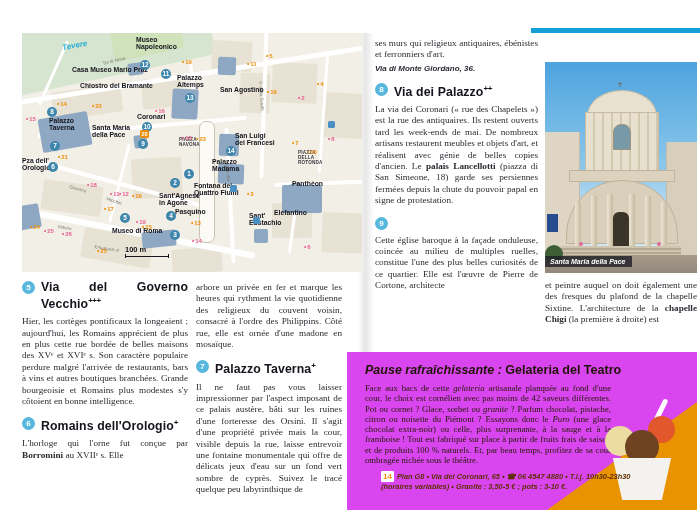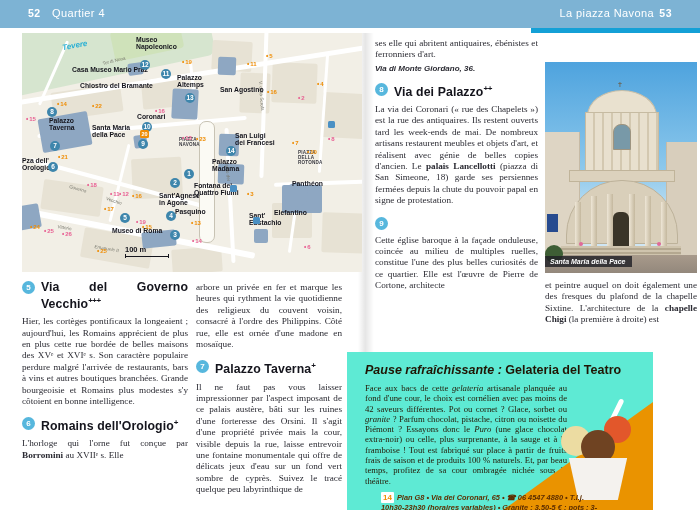--- a/index.html
+++ b/index.html
@@ -50,21 +50,21 @@
   .sec-title{font-weight:700;font-size:12.3px;line-height:14px;color:#14141c;letter-spacing:.1px;}
   .sec-title sup{font-size:8px;letter-spacing:-.5px;}
   .address{font:italic 700 8px "Liberation Sans",sans-serif;color:#2b2b33;margin:3px 0 0 0 !important;}
   
   #photo{position:absolute;left:545px;top:62px;width:152px;height:211px;overflow:hidden;
          background:linear-gradient(#4ea3de,#8ec9ec 52%,#cfe6f4 78%);}
   #photo .el{position:absolute;}
   .caption{position:absolute;left:0;bottom:6px;background:rgba(32,32,38,.82);color:#fff;
            font:italic 700 7px "Liberation Sans",sans-serif;padding:2px 7px 2px 5px;z-index:9;}
   
-  #pause{position:absolute;left:347px;top:352px;width:306px;height:158px;background:#5eead4;
+  #pause{position:absolute;left:347px;top:352px;width:350px;height:158px;background:#d946ef;
          overflow:hidden;z-index:10;}
   #pause .inner{position:relative;padding:11px 16px 0 18px;height:100%;box-sizing:border-box;}
   .pause-title{font-family:"Liberation Sans",sans-serif;font-size:12.5px;color:#201504;margin:0 0 6px 0;}
   .pause-title .it{font-style:italic;font-weight:700;}
   .pause-title .bd{font-weight:700;}
   .pause-body{font-size:8.7px;line-height:10.3px;text-align:justify;color:#241a06;
               padding-right:70px;margin:0;}
   .pause-info{font:italic 700 7.4px/9.6px "Liberation Sans",sans-serif;color:#5d2e00;
               margin:6px 0 0 16px;padding-right:34px;position:relative;z-index:4;}
   .info-badge{display:inline-block;background:#fff;color:#ef8d05;font:700 8px/9px "Liberation Sans",sans-serif;
@@ -72,26 +72,20 @@
   .shadow-tri{position:absolute;right:0;bottom:0;width:150px;height:108px;background:#ea9300;
               clip-path:polygon(100% 0,100% 100%,0 100%);z-index:1;}
   #icecream{position:absolute;right:18px;top:48px;width:76px;height:100px;z-index:3;}
   #icecream .el{position:absolute;}
 </style>
 </head>
 <body>
 
 <div id="page">
 
-  <div class="hdr">
-    <span class="hdr-num" style="left:28px">52</span>
-    <span class="hdr-title" style="left:52px">Quartier 4</span>
-    <span class="hdr-title" style="right:46px">La piazza Navona</span>
-    <span class="hdr-num" style="right:28px">53</span>
-  </div>
   <div class="hdr-strip"></div>
   <div class="gutter"></div>
 
   <div id="map">
 
     <div class="shape river" style="left:-25px;top:-18px;width:215px;height:62px;transform:rotate(-12deg)"></div>
     <div class="shape park" style="left:90px;top:-8px;width:70px;height:30px;transform:rotate(-12deg)"></div>
 
     <div class="shape blk" style="left:30px;top:55px;width:70px;height:28px;transform:rotate(-8deg)"></div>
     <div class="shape blk" style="left:120px;top:45px;width:40px;height:30px;transform:rotate(-5deg)"></div>
@@ -254,21 +248,21 @@
     <div class="sec">
       <div class="sec-head">
         <span class="sec-circle">7</span>
         <span class="sec-title"><span>Palazzo Taverna</span><sup>+</sup></span>
       </div>
       <p>Il ne faut pas vous laisser impressionner par l'aspect imposant de ce palais austère, bâti sur les ruines d'une forteresse des Orsini. Il s'agit d'une propriété privée mais la cour, visible depuis la rue, laisse entrevoir une fontaine monumentale qui offre de délicats jeux d'eau sur un fond vert sombre de cyprès. Suivez le tracé quelque peu labyrinthique de</p>
     </div>
   </div>
 
   <div class="col" style="left:375px;top:38px;width:163px">
-    <p>ses elle qui abritent antiquaires, ébénistes et ferronniers d'art.</p>
+    <p>ses murs qui religieux antiquaires, ébénistes et ferronniers d'art.</p>
     <p class="address">Via di Monte Giordano, 36.</p>
     <div class="sec">
       <div class="sec-head">
         <span class="sec-circle">8</span>
         <span class="sec-title"><span>Via dei Palazzo</span><sup>++</sup></span>
       </div>
       <p>La via dei Coronari (« rue des Chapelets ») est la rue des antiquaires. Ils restent ouverts tard les week-ends de mai. De nombreux artisans restaurent meubles et objets d'art, et réalisent avec génie de belles copies d'ancien. Le <b>palais Lancellotti</b> (piazza di San Simeone, 18) garde ses persiennes fermées depuis la chute du pouvoir papal en signe de protestation.</p>
     </div>
     <div class="sec">
       <div class="sec-head">

